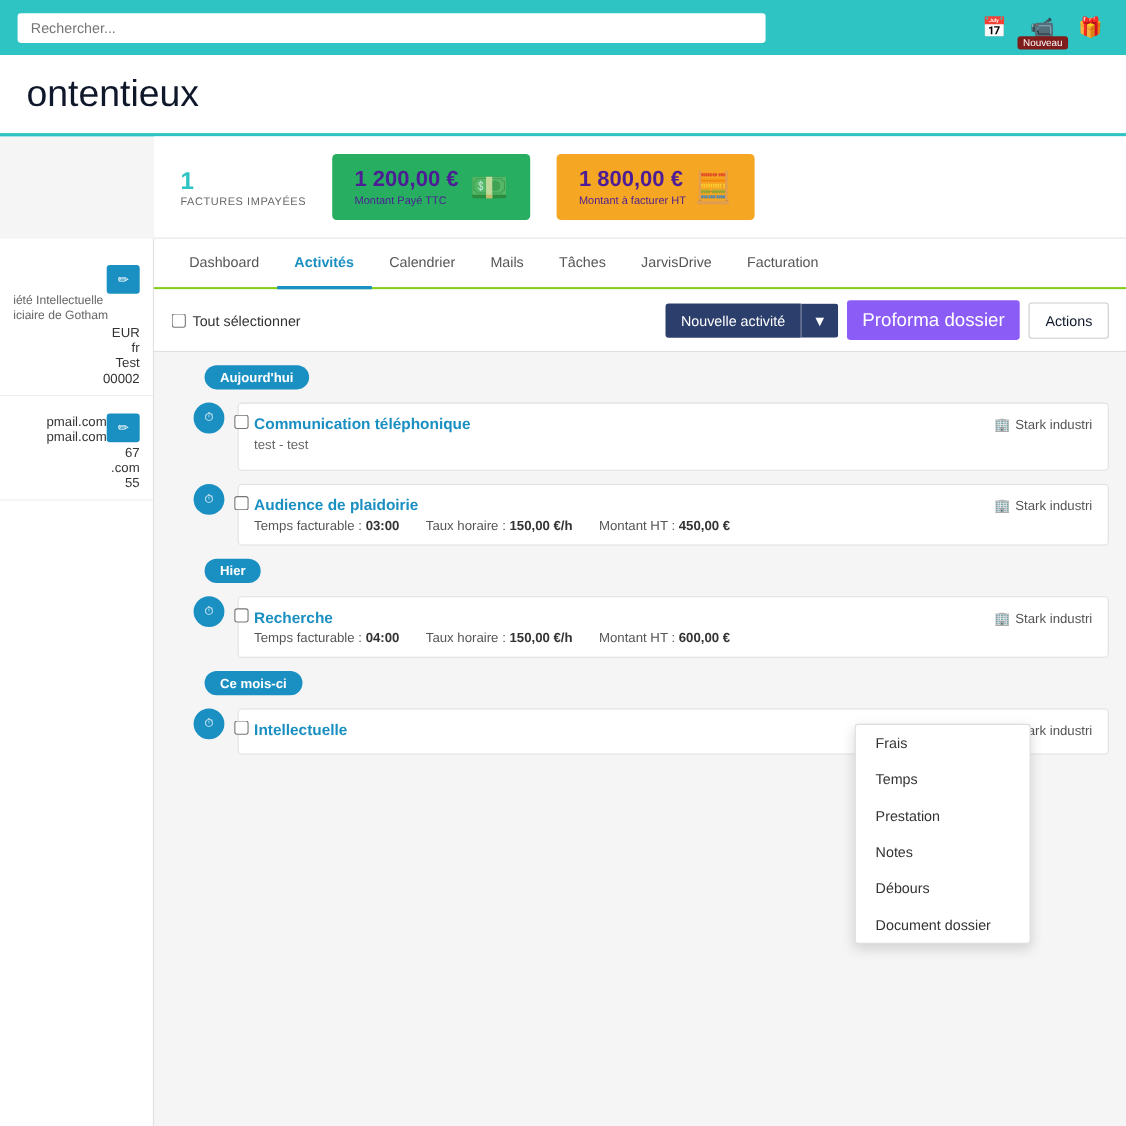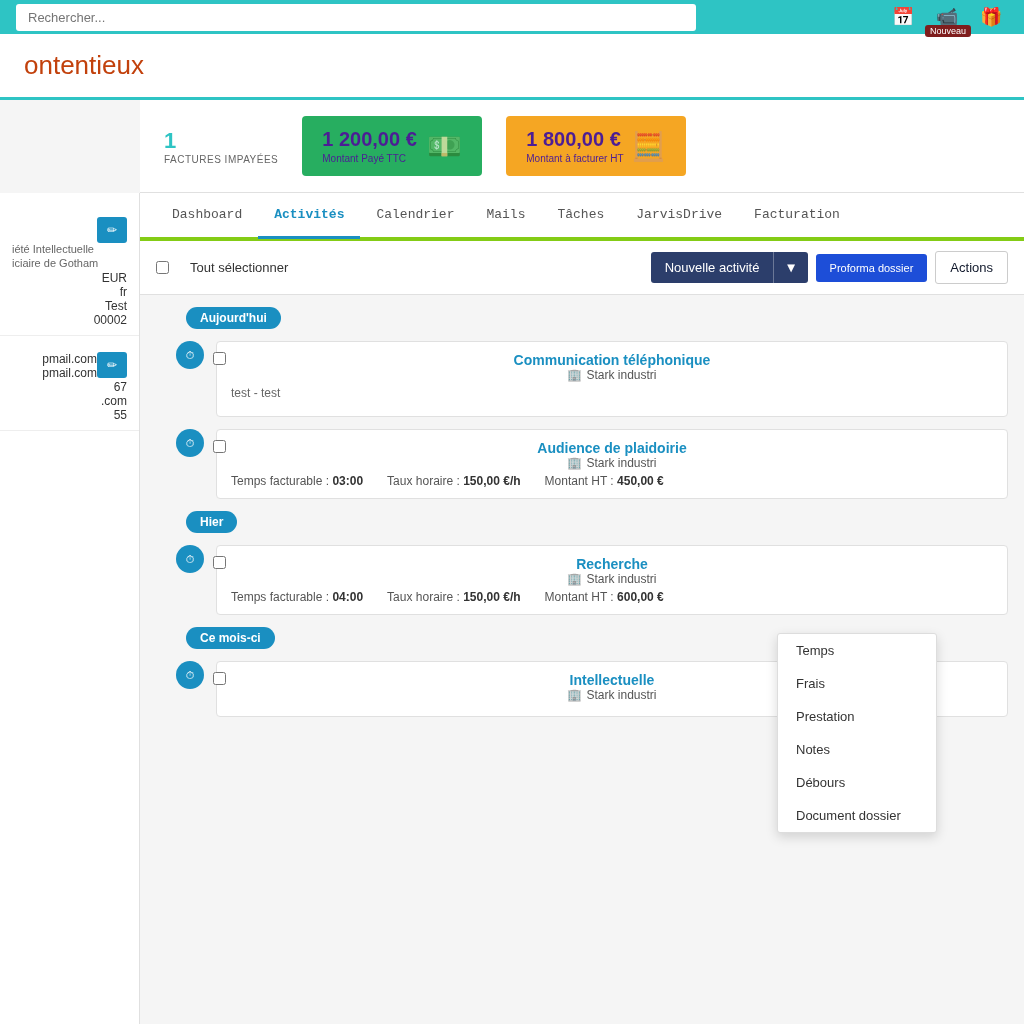--- a/index.html
+++ b/index.html
@@ -1,21 +1,21 @@
 <!DOCTYPE html>
 <html><head>
   <meta charset="utf-8">
   <style>
     * { box-sizing: border-box; margin: 0; padding: 0; }
     body { font-family: Arial, sans-serif; font-size: 13px; background: #f5f5f5; color: #333; overflow-x: hidden; }
 
     
     .top-navbar {
       background: #2ec4c4;
-      height: 34px;
+      height: 50px;
       display: flex;
       align-items: center;
       justify-content: space-between;
       padding: 0 16px;
     }
     .top-navbar .search-container {
       flex: 1;
       max-width: 680px;
     }
     .top-navbar .search-input {
@@ -61,23 +61,23 @@
       white-space: nowrap;
     }
 
     
     .page-header {
       background: white;
       padding: 16px 24px;
       border-bottom: 3px solid #2ec4c4;
     }
     .page-title {
-      font-size: 26px;
+      font-size: 34px;
       font-weight: 300;
-      color: #c2410c;
+      color: #0f172a;
     }
 
     
     .main-layout {
       display: flex;
       min-height: calc(1024px - 110px);
     }
 
     
     .sidebar {
@@ -167,25 +167,24 @@
     
     .content-area {
       flex: 1;
       background: #f5f5f5;
       overflow: hidden;
     }
 
     
     .tabs-container {
       background: white;
-      border-bottom: 4px solid #84cc16;
+      border-bottom: 2px solid #84cc16;
       padding: 0 16px;
       display: flex;
       gap: 0;
-      font-family: Liberation Mono, monospace;
     }
     .tab {
       padding: 14px 16px;
       cursor: pointer;
       font-size: 13px;
       color: #555;
       border-bottom: 3px solid transparent;
       margin-bottom: -2px;
       white-space: nowrap;
     }
@@ -212,21 +211,21 @@
     .toolbar-right {
       display: flex;
       align-items: center;
       gap: 8px;
     }
     .select-all-label {
       font-size: 13px;
       color: #333;
       display: flex;
       align-items: center;
-      gap: 21px;
+      gap: 6px;
       cursor: pointer;
     }
     .btn-primary-split {
       display: flex;
       align-items: stretch;
     }
     .btn-primary {
       background: #2c3e6b;
       color: white;
       border: none;
@@ -239,26 +238,26 @@
     .btn-primary-caret {
       background: #2c3e6b;
       color: white;
       border: none;
       border-left: 1px solid rgba(255,255,255,0.3);
       padding: 8px 10px;
       cursor: pointer;
       border-radius: 0 3px 3px 0;
     }
     .btn-secondary {
-      background: #1d4ed8;
+      background: #8b5cf6;
       color: white;
       border: none;
       padding: 8px 14px;
       cursor: pointer;
-      font-size: 11px;
+      font-size: 17px;
       border-radius: 3px;
     }
     .btn-actions {
       background: white;
       color: #0f172a;
       border: 1px solid #ccc;
       padding: 8px 14px;
       cursor: pointer;
       font-size: 13px;
       border-radius: 3px;
@@ -323,23 +322,22 @@
       flex: 1;
       background: white;
       border: 1px solid #e0e0e0;
       border-radius: 4px;
       padding: 10px 14px;
       position: relative;
     }
     .timeline-card-header {
       display: flex;
       justify-content: space-between;
-      align-items: center;
+      align-items: flex-end;
       margin-bottom: 4px;
-      flex-direction: column;
     }
     .timeline-card-title {
       color: #1a8fc1;
       font-size: 14px;
       font-weight: 600;
       cursor: pointer;
     }
     .timeline-card-company {
       color: #555;
       font-size: 12px;
@@ -466,22 +464,22 @@
           <button class="btn-primary">Nouvelle activité</button>
           <button class="btn-primary-caret">▼</button>
         </div>
         <button class="btn-secondary">Proforma dossier</button>
         <button class="btn-actions">Actions</button>
       </div>
     </div>
 
     <div style="position:relative;">
       <div class="dropdown-menu">
+        <div class="dropdown-item">Frais</div>
         <div class="dropdown-item">Temps</div>
-        <div class="dropdown-item">Frais</div>
         <div class="dropdown-item">Prestation</div>
         <div class="dropdown-item">Notes</div>
         <div class="dropdown-item">Débours</div>
         <div class="dropdown-item">Document dossier</div>
       </div>
     </div>
 
     <div class="content-scroll">
       <div class="timeline-container">
         <div style="position:relative;">

